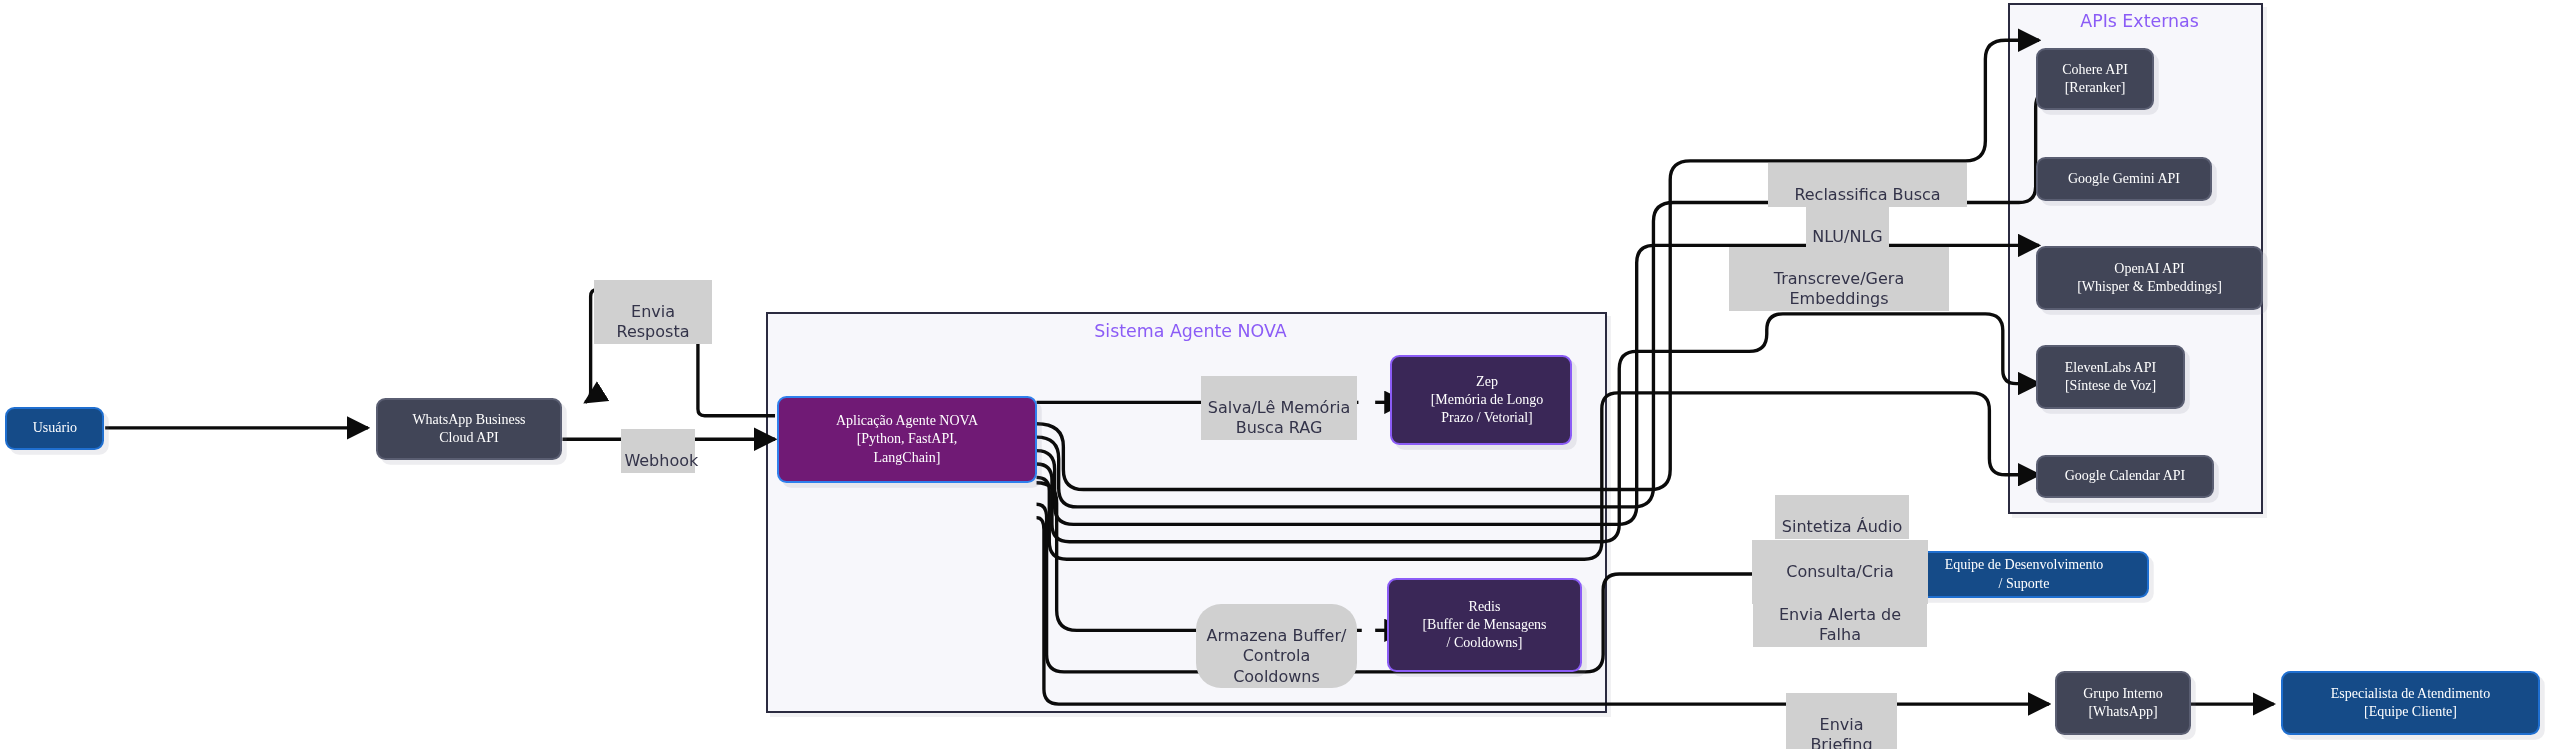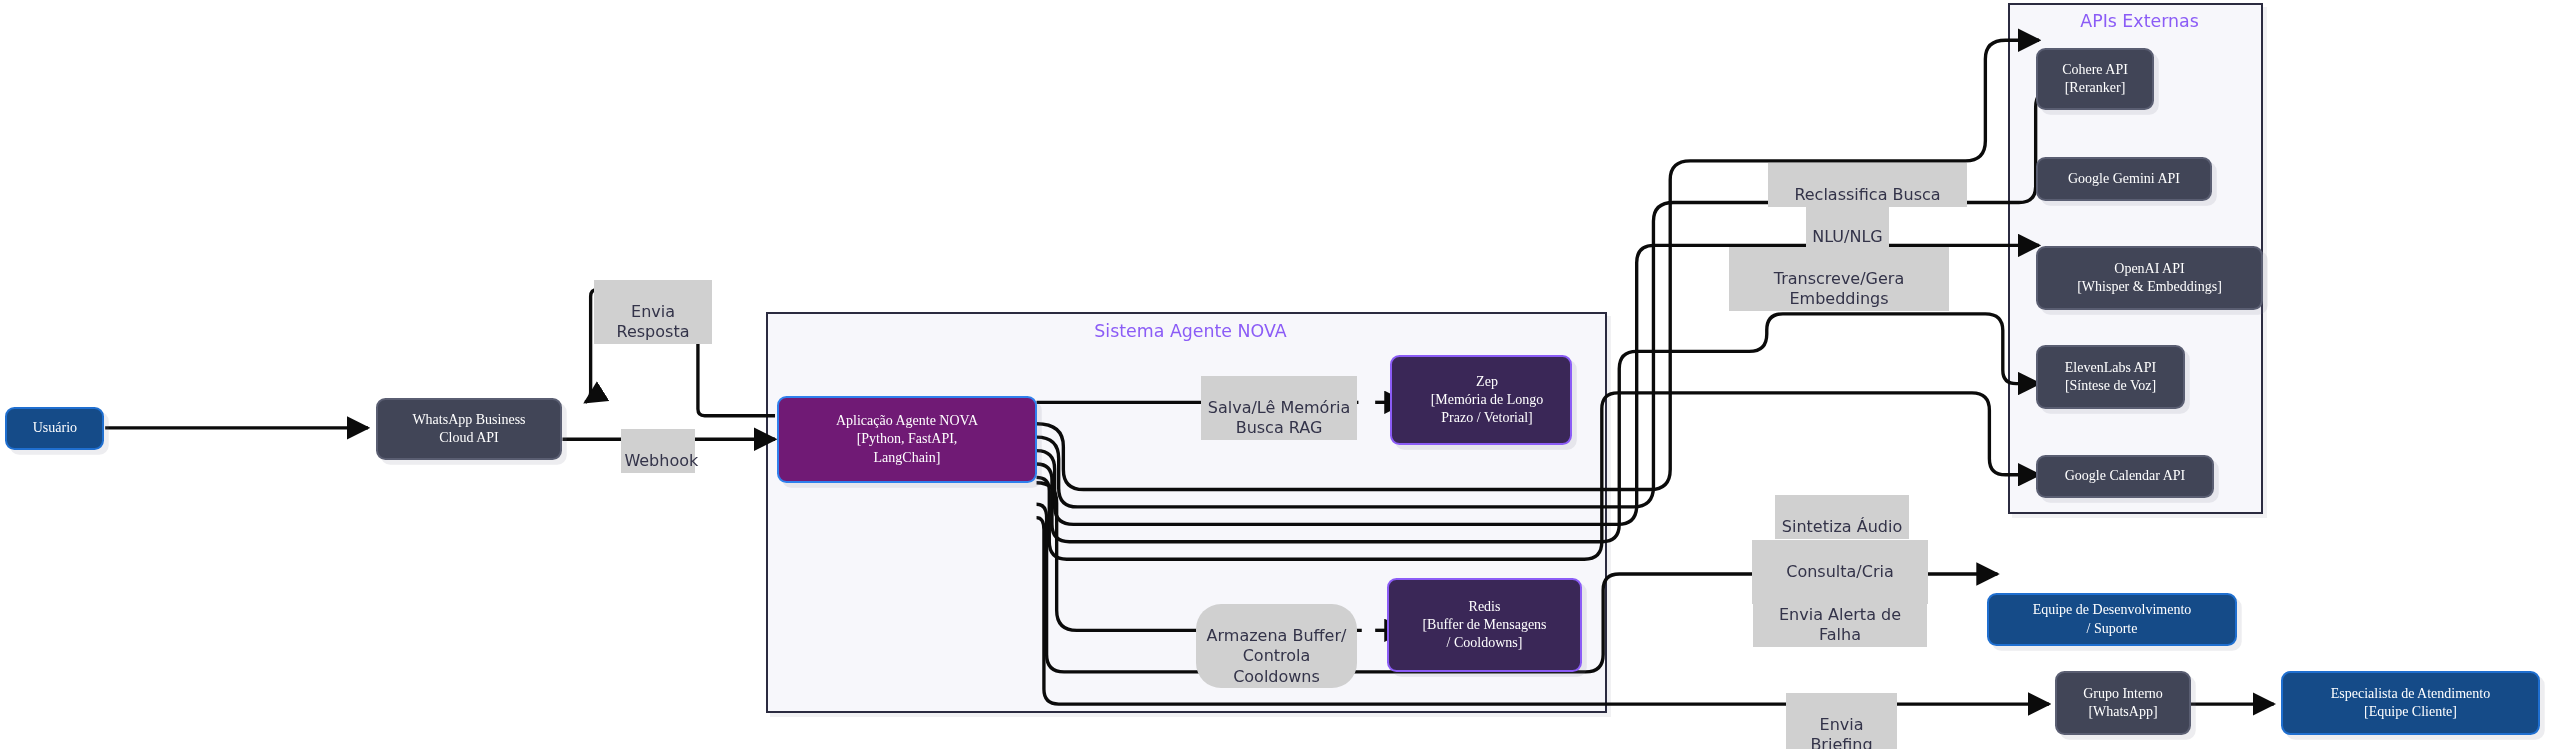--- a/index.html
+++ b/index.html
@@ -206,21 +206,21 @@
 
   <div class="node dark" style="left:2036px; top:345px; width:149px; height:64px;">
     <span>ElevenLabs API
 [Síntese de Voz]</span>
   </div>
 
   <div class="node dark" style="left:2036px; top:455px; width:178px; height:43px;">
     <span>Google Calendar API</span>
   </div>
 
-  <div class="node blue" style="left:1987px; top:551px; width:250px; height:53px;margin-top:42px;">
+  <div class="node blue" style="left:1899px; top:551px; width:250px; height:47px;">
     <span>Equipe de Desenvolvimento
 / Suporte</span>
   </div>
 
   <div class="node dark" style="left:2055px; top:671px; width:136px; height:64px;">
     <span>Grupo Interno
 [WhatsApp]</span>
   </div>
 
   <div class="node blue" style="left:2281px; top:671px; width:259px; height:64px;">

